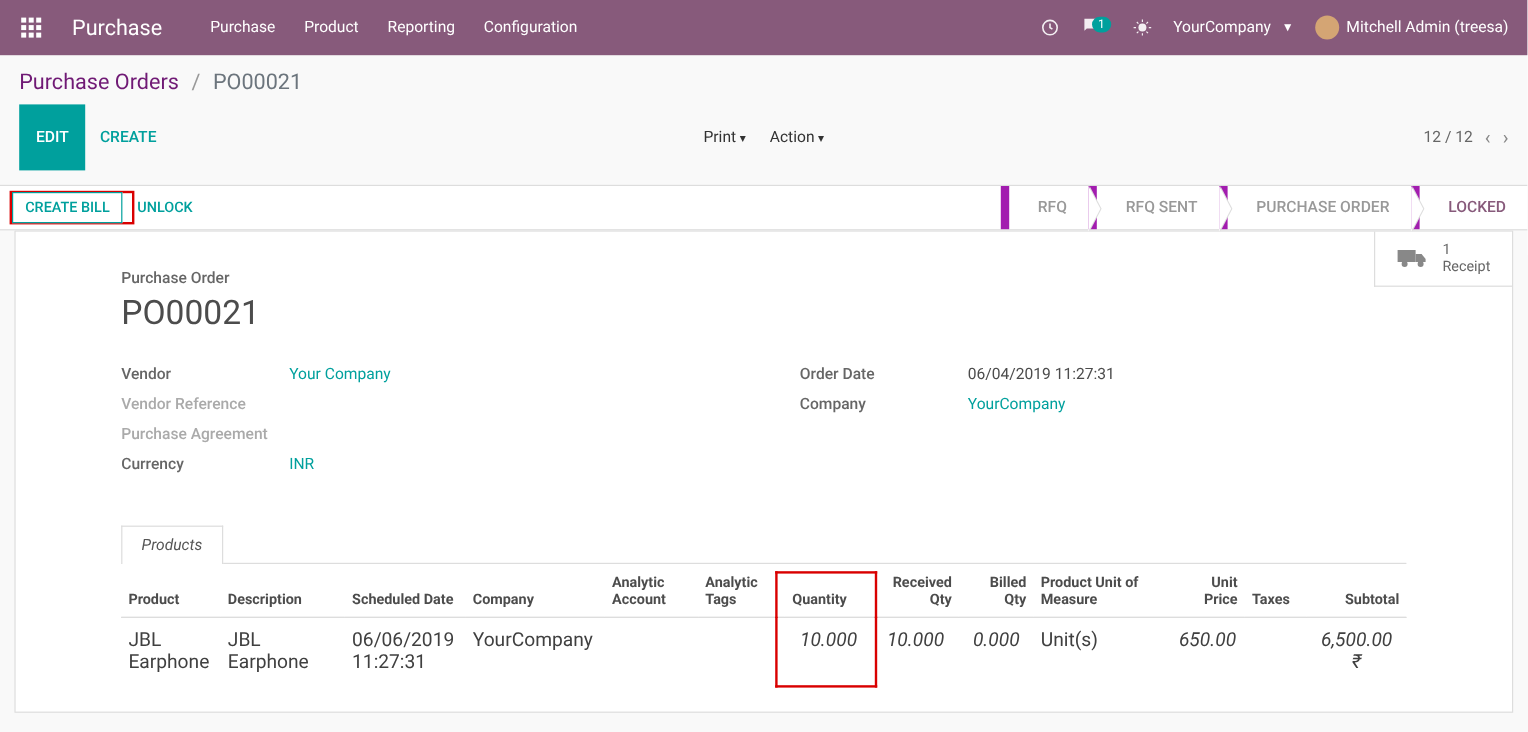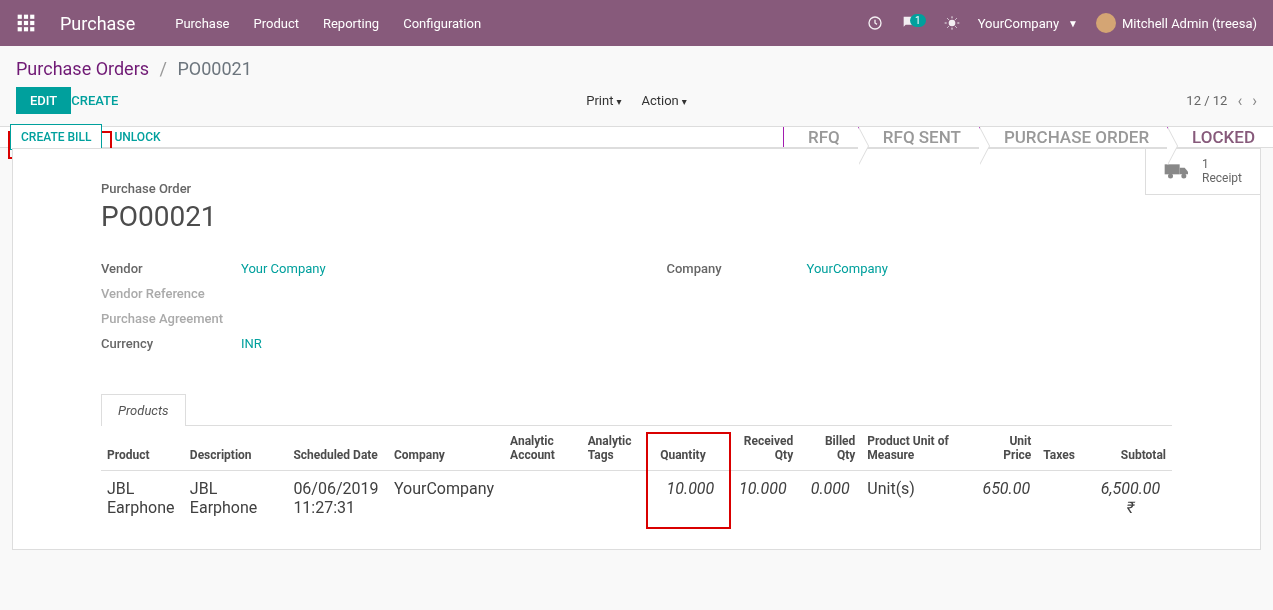--- a/index.html
+++ b/index.html
@@ -13,34 +13,34 @@
 .top-right .ico { width: 16px; height: 16px; fill: #fff; opacity: .9; cursor: pointer; }
 .badge { background: #00a09d; color: #fff; font-size: 10px; padding: 1px 5px; border-radius: 8px; margin-left: -10px; position: relative; top: -6px; }
 .user-sel { display: flex; align-items: center; gap: 6px; cursor: pointer; }
 .avatar { width: 20px; height: 20px; border-radius: 50%; background: #d4a574; display: inline-block; }
 
 .breadcrumbs { padding: 12px 16px 8px; font-size: 18px; color: #6c757d; }
 .breadcrumbs a { color: #701a75; text-decoration: none; }
 .breadcrumbs .sep { color: #999; margin: 0 6px; }
 
 .btnrow { display: flex; align-items: center; padding: 0 16px 12px; }
-.btn-edit { background: #00a09d; color: #fff; border: none; padding: 6px 14px; font-size: 13px; font-weight: 500; cursor: pointer; margin-right: 0; }
+.btn-edit { background: #00a09d; color: #fff; border: none; padding: 20px 14px; font-size: 13px; font-weight: 500; cursor: pointer; margin-right: 12px; }
 .btn-create-link { color: #00a09d; font-size: 13px; font-weight: 500; cursor: pointer; }
 .center-actions { position: absolute; left: 50%; transform: translateX(-50%); display: flex; gap: 20px; font-size: 13px; color: #333; }
 .center-actions span { cursor: pointer; }
 .caret { font-size: 10px; margin-left: 3px; }
 .pager { margin-left: auto; display: flex; align-items: center; gap: 10px; font-size: 13px; color: #666; }
 .pager .arrow { cursor: pointer; color: #888; font-size: 16px; }
 
-.statusbar { border-top: 1px solid #ddd; border-bottom: 1px solid #ddd; background: #fff; display: flex; align-items: center; height: 22px; padding-left: 10px; }
+.statusbar { border-top: 1px solid #ddd; border-bottom: 1px solid #ddd; background: #fff; display: flex; align-items: center; height: 38px; padding-left: 10px; }
 .btn-createbill { background: #fff; color: #00a09d; border: 1px solid #00a09d; padding: 5px 10px; font-size: 12px; font-weight: 500; cursor: pointer; margin-right: 12px; position: relative; }
 .createbill-highlight { position: absolute; border: 2px solid #d90000; left: 8px; top: 4px; width: 104px; height: 28px; pointer-events: none; }
 .btn-unlock { color: #00a09d; font-size: 12px; font-weight: 500; cursor: pointer; }
 .status-steps { margin-left: auto; display: flex; align-items: center; height: 100%; }
-.step { position: relative; display: flex; align-items: center; height: 100%; padding: 0 18px 0 24px; font-size: 17px; font-weight: 500; color: #999; border-left: 1px solid #a21caf; }
+.step { position: relative; display: flex; align-items: center; height: 100%; padding: 0 18px 0 24px; font-size: 13px; font-weight: 500; color: #999; border-left: 7px solid #a21caf; }
 .step.active { color: #875a7b; }
 .step::after { content: ''; position: absolute; right: -10px; top: 0; width: 0; height: 0; border-top: 19px solid transparent; border-bottom: 19px solid transparent; border-left: 10px solid #fff; z-index: 2; }
 .step::before { content: ''; position: absolute; right: -11px; top: 0; width: 0; height: 0; border-top: 19px solid transparent; border-bottom: 19px solid transparent; border-left: 10px solid #ddd; z-index: 1; }
 .step:last-child::after, .step:last-child::before { display: none; }
 
 .sheet-wrap { padding: 0 12px 20px; }
 .sheet { background: #fff; border: 1px solid #ddd; margin-top: 0; position: relative; }
 .stat-btn { position: absolute; right: 0; top: 0; border-left: 1px solid #ddd; border-bottom: 1px solid #ddd; padding: 8px 18px; display: flex; align-items: center; gap: 10px; cursor: pointer; }
 .stat-btn .truck { width: 28px; height: 20px; fill: #888; }
 .stat-btn .stat-txt { font-size: 12px; color: #666; line-height: 1.2; }
@@ -182,20 +182,24 @@
           <div class="field-row">
               <span class="field-label muted">Purchase Agreement</span>
               <span class="field-value"></span>
             </div>
           <div class="field-row">
               <span class="field-label">Currency</span>
               <span class="field-value link">INR</span>
             </div>
         </div>
         <div class="fields-col">
+          <div class="field-row">
+              <span class="field-label">Order Date</span>
+              <span class="field-value">06/04/2019 11:27:31</span>
+            </div>
           <div class="field-row">
               <span class="field-label">Company</span>
               <span class="field-value link">YourCompany</span>
             </div>
         </div>
       </div>
 
       <div class="tabs">
         <div class="tab active">Products</div>
       </div>

